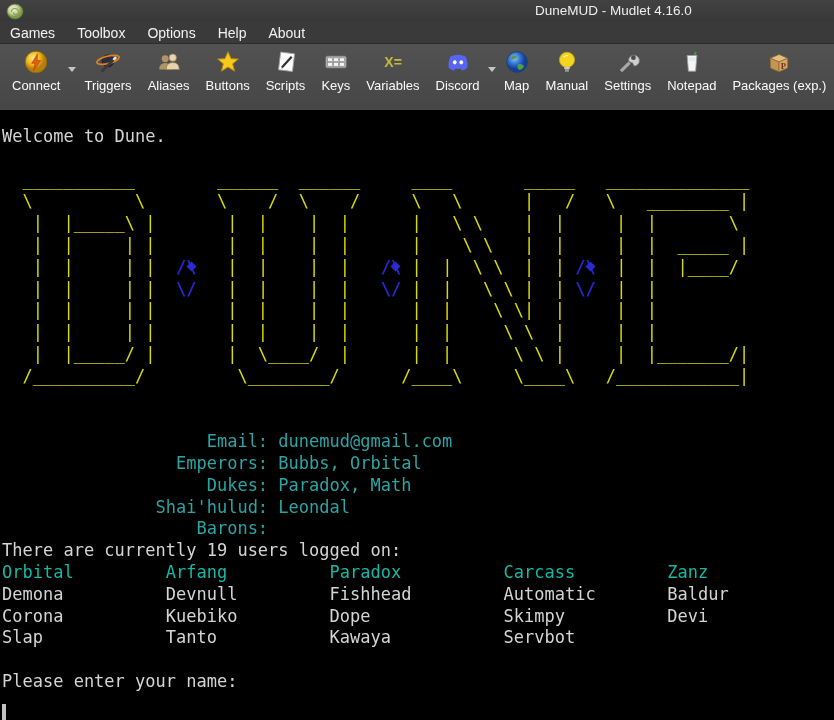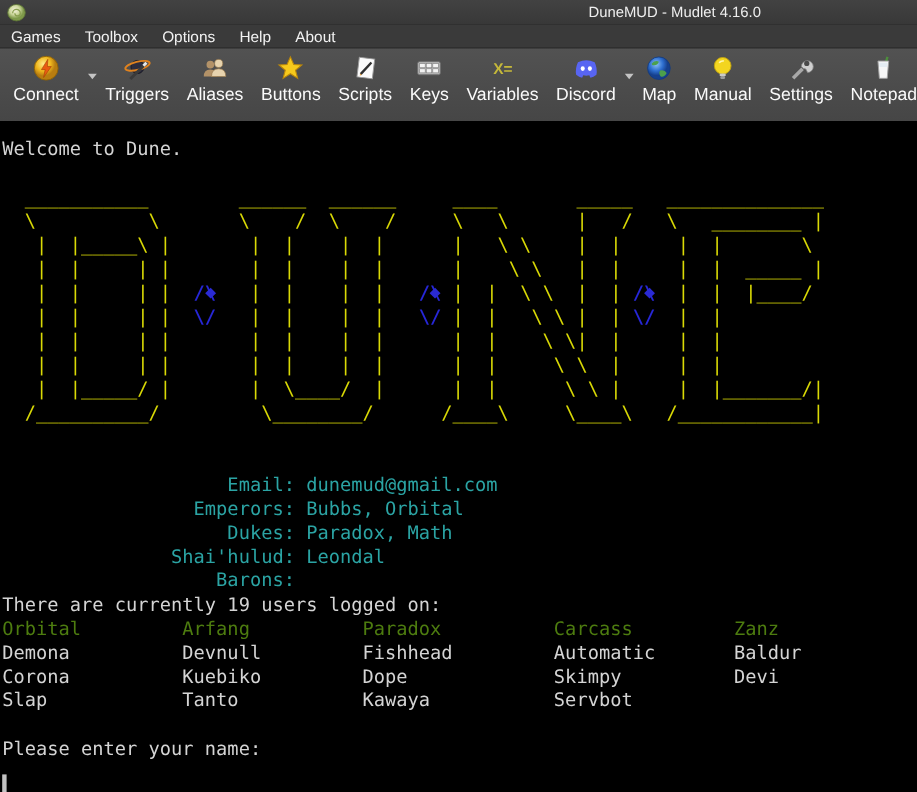--- a/index.html
+++ b/index.html
@@ -17,21 +17,21 @@
   
   #menubar { position:absolute; top:22px; left:0; width:834px; height:22px;
     background:#3a3a3a; border-bottom:1px solid #2c2c2c; display:flex; align-items:center; padding-left:3px; }
   #menubar .mitem { color:#f2f2f2; font-size:14px; padding:2px 7px; margin-right:8px; cursor:default; }
 
   
   #toolbar { position:absolute; top:44px; left:0; width:834px; height:66px;
     background:linear-gradient(#525252,#464646); display:flex; align-items:flex-start; padding:5px 0 0 4px; }
   .titem { display:flex; flex-direction:column; align-items:center; padding:0 8px; }
   .titem .ic { width:26px; height:26px; display:flex; align-items:center; justify-content:center; }
-  .titem .lbl { color:#fafafa; font-size:16px; margin-top:3px; white-space:nowrap; }
+  .titem .lbl { color:#fafafa; font-size:13px; margin-top:3px; white-space:nowrap; }
   .dd { width:12px; height:40px; display:flex; align-items:center; justify-content:center; }
   .dd .tri { width:0; height:0; border-left:4px solid transparent; border-right:4px solid transparent;
     border-top:5px solid #c4c4c4; }
 
   
   #console { position:absolute; top:110px; left:0; width:834px; height:610px; background:#000;
     padding:16px 0 0 2px; font-family:"DejaVu Sans Mono", monospace; font-size:17px; }
   .cline { height:21.8px; line-height:21.8px; white-space:pre; font-family:inherit; }
   .cline span { white-space:pre; }
   .ddot { position:absolute; width:7px; height:7px; transform:rotate(45deg); }
@@ -250,21 +250,21 @@
       <div class="cline"><span style="color: rgb(217, 217, 5);">   |  |_____/ |       |  \____/  |      |  |      \ \ |     |  |_______/|</span></div>
       <div class="cline"><span style="color: rgb(217, 217, 5);">  /__________/         \________/      /____\     \____\   /____________|</span></div>
       <div class="cline"></div>
       <div class="cline"></div>
       <div class="cline"><span style="color: rgb(43, 164, 164);">                    Email: dunemud@gmail.com</span></div>
       <div class="cline"><span style="color: rgb(43, 164, 164);">                 Emperors: Bubbs, Orbital</span></div>
       <div class="cline"><span style="color: rgb(43, 164, 164);">                    Dukes: Paradox, Math</span></div>
       <div class="cline"><span style="color: rgb(43, 164, 164);">               Shai'hulud: Leondal</span></div>
       <div class="cline"><span style="color: rgb(43, 164, 164);">                   Barons:</span></div>
       <div class="cline"><span style="color: rgb(212, 212, 212);">There are currently 19 users logged on:</span></div>
-      <div class="cline"><span style="color: #4d7c0f; margin-top: 32px;">Orbital         Arfang          Paradox          Carcass         Zanz</span></div>
+      <div class="cline"><span style="color: #14b8a6; margin-top: 32px;">Orbital         Arfang          Paradox          Carcass         Zanz</span></div>
       <div class="cline"><span style="color: rgb(212, 212, 212);">Demona          Devnull         Fishhead         Automatic       Baldur</span></div>
       <div class="cline"><span style="color: rgb(212, 212, 212);">Corona          Kuebiko         Dope             Skimpy          Devi</span></div>
       <div class="cline"><span style="color: rgb(212, 212, 212);">Slap            Tanto           Kawaya           Servbot</span></div>
       <div class="cline"></div>
       <div class="cline"><span style="color: rgb(212, 212, 212);">Please enter your name:</span></div>
       <div class="cline"></div>
       <div class="ddot" style="background: rgb(42, 42, 212); left: 187.755px; top: 153.1px;"></div>
       <div class="ddot" style="background: rgb(42, 42, 212); left: 392.355px; top: 153.1px;"></div>
       <div class="ddot" style="background: rgb(42, 42, 212); left: 586.725px; top: 153.1px;"></div>
       <div id="cursor" style="left: 2px; top: 593.6px; width: 3.5px; height: 20px; background: rgb(194, 194, 194);"></div>

